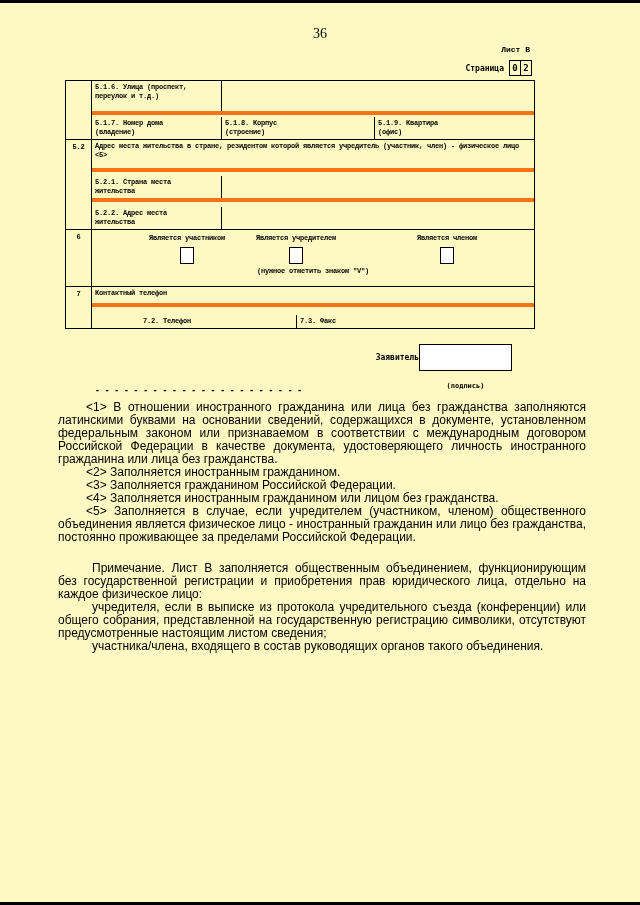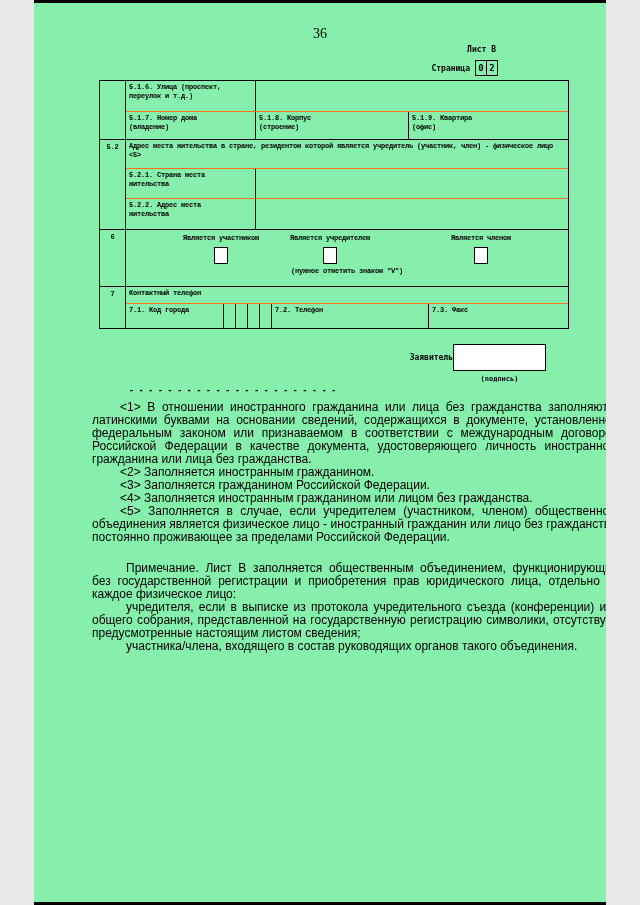--- a/index.html
+++ b/index.html
@@ -1,52 +1,52 @@
 <!DOCTYPE html>
 <html><head>
 <meta charset="utf-8">
 <style>
   * { margin:0; padding:0; box-sizing:border-box; }
   html,body { background:#e8e8e8; }
   .page {
-    position:relative; width:572px; height:905px; margin:0 auto;
-    background:#86efac; color:#000; overflow:hidden;
+    position:relative; width:640px; height:905px; margin:0 auto;
+    background:#fef9c3; color:#000; overflow:hidden;
     font-family:"Liberation Sans", sans-serif;
   }
   .scan-edge { position:absolute; left:0; width:100%; height:3px; background:#000; }
   .scan-edge.top { top:0; }
   .scan-edge.bottom { bottom:0; }
 
   .pagenum {
     position:absolute; top:26px; left:0; width:100%; text-align:center;
     font-family:"Liberation Serif", serif; font-size:14px;
   }
   .mono { font-family:"DejaVu Sans Mono", monospace; font-weight:bold; }
-  .sheet-label { position:absolute; top:45px; right:110px; font-size:8px; letter-spacing:0; }
+  .sheet-label { position:absolute; top:45px; right:110px; font-size:8px; letter-spacing:0;font-family:Liberation Mono, monospace; }
   .page-ind { position:absolute; top:60px; right:108px; display:flex; align-items:center; gap:5px; font-size:8px;margin-left:20px; }
   .digit-boxes { display:flex; }
   .digit-box {
     width:12px; height:16px; border:1px solid #000; display:flex;
     align-items:center; justify-content:center; font-size:9px;
   }
   .digit-box + .digit-box { margin-left:-1px; }
 
   
   .ftable {
     position:absolute; left:65px; top:80px; width:470px;
     border:1px solid #000;
     font-family:Liberation Mono, monospace; font-weight:bold;
     font-size:7px; line-height:9px; letter-spacing:-0.2px;
   }
   .block { display:flex; }
   .block + .block { border-top:1px solid #000; }
   .num { width:26px; flex:none; border-right:1px solid #000; text-align:center; padding-top:3px; }
   .bcontent { flex:1; min-width:0; display:flex; flex-direction:column; }
   .brow { display:flex; }
-  .brow + .brow { border-top:1px solid #f97316; }
+  .brow + .brow { border-top:4px solid #f97316;align-items:flex-end; }
   .cell { padding:2px 3px; }
   .lbl { border-right:1px solid #000; flex:none; }
   .val { flex:1; min-width:0; }
   .w130 { width:130px; }
   .w153 { width:153px; }
   .wrap { display:block; }
 
   .chk-row { display:flex; padding-top:4px; }
   .chk-group { display:flex; flex-direction:column; align-items:center; }
   .chk-group.g1 { margin-left:3px;  width:102px; }
@@ -56,21 +56,21 @@
   .chk-hint { text-align:center; padding:3px 0 5px 0; }
 
   .code-cell { width:12px; flex:none; border-right:1px solid #000; }
 
   
   .applicant { position:absolute; top:344px; left:300px; width:212px;
     font-family:"DejaVu Sans Mono", monospace; font-weight:bold; font-size:8px; }
   .app-row { display:flex; align-items:center; justify-content:flex-end; }
   .sig-box { width:93px; height:27px; border:1px solid #000; flex:none; background:#fff; }
   .sig-caption-row { display:flex; justify-content:flex-end; }
-  .sig-caption { width:93px; text-align:center; font-size:7px; padding-top:4px; }
+  .sig-caption { width:93px; text-align:center; font-size:7px; padding-top:4px;margin-top:7px; }
 
   .dashes { position:absolute; left:95px; top:386px;
     font-family:"DejaVu Sans Mono", monospace; font-weight:bold; font-size:8px; white-space:nowrap; }
 
   
   .textcol { position:absolute; left:58px; top:401px; width:528px;
     font-size:12px; line-height:13px; text-align:justify; }
   .textcol p { text-indent:28px; }
   .textcol p.note-intro { margin-top:18px; text-indent:34px; }
   .textcol p.note-item { text-indent:34px; }
@@ -160,21 +160,20 @@
       </div>
     </div>
 
     <div class="block">
       <div class="num">7</div>
       <div class="bcontent">
         <div class="brow" style="min-height:16px;">
           <div class="cell val">Контактный телефон</div>
         </div>
         <div class="brow" style="min-height:25px;">
-          <div class="cell lbl" style="width:98px;">7.1. Код города</div>
           <div class="code-cell"></div>
           <div class="code-cell"></div>
           <div class="code-cell"></div>
           <div class="code-cell"></div>
           <div class="cell lbl" style="width:157px;">7.2. Телефон</div>
           <div class="cell val">7.3. Факс</div>
         </div>
       </div>
     </div>
   </div>

